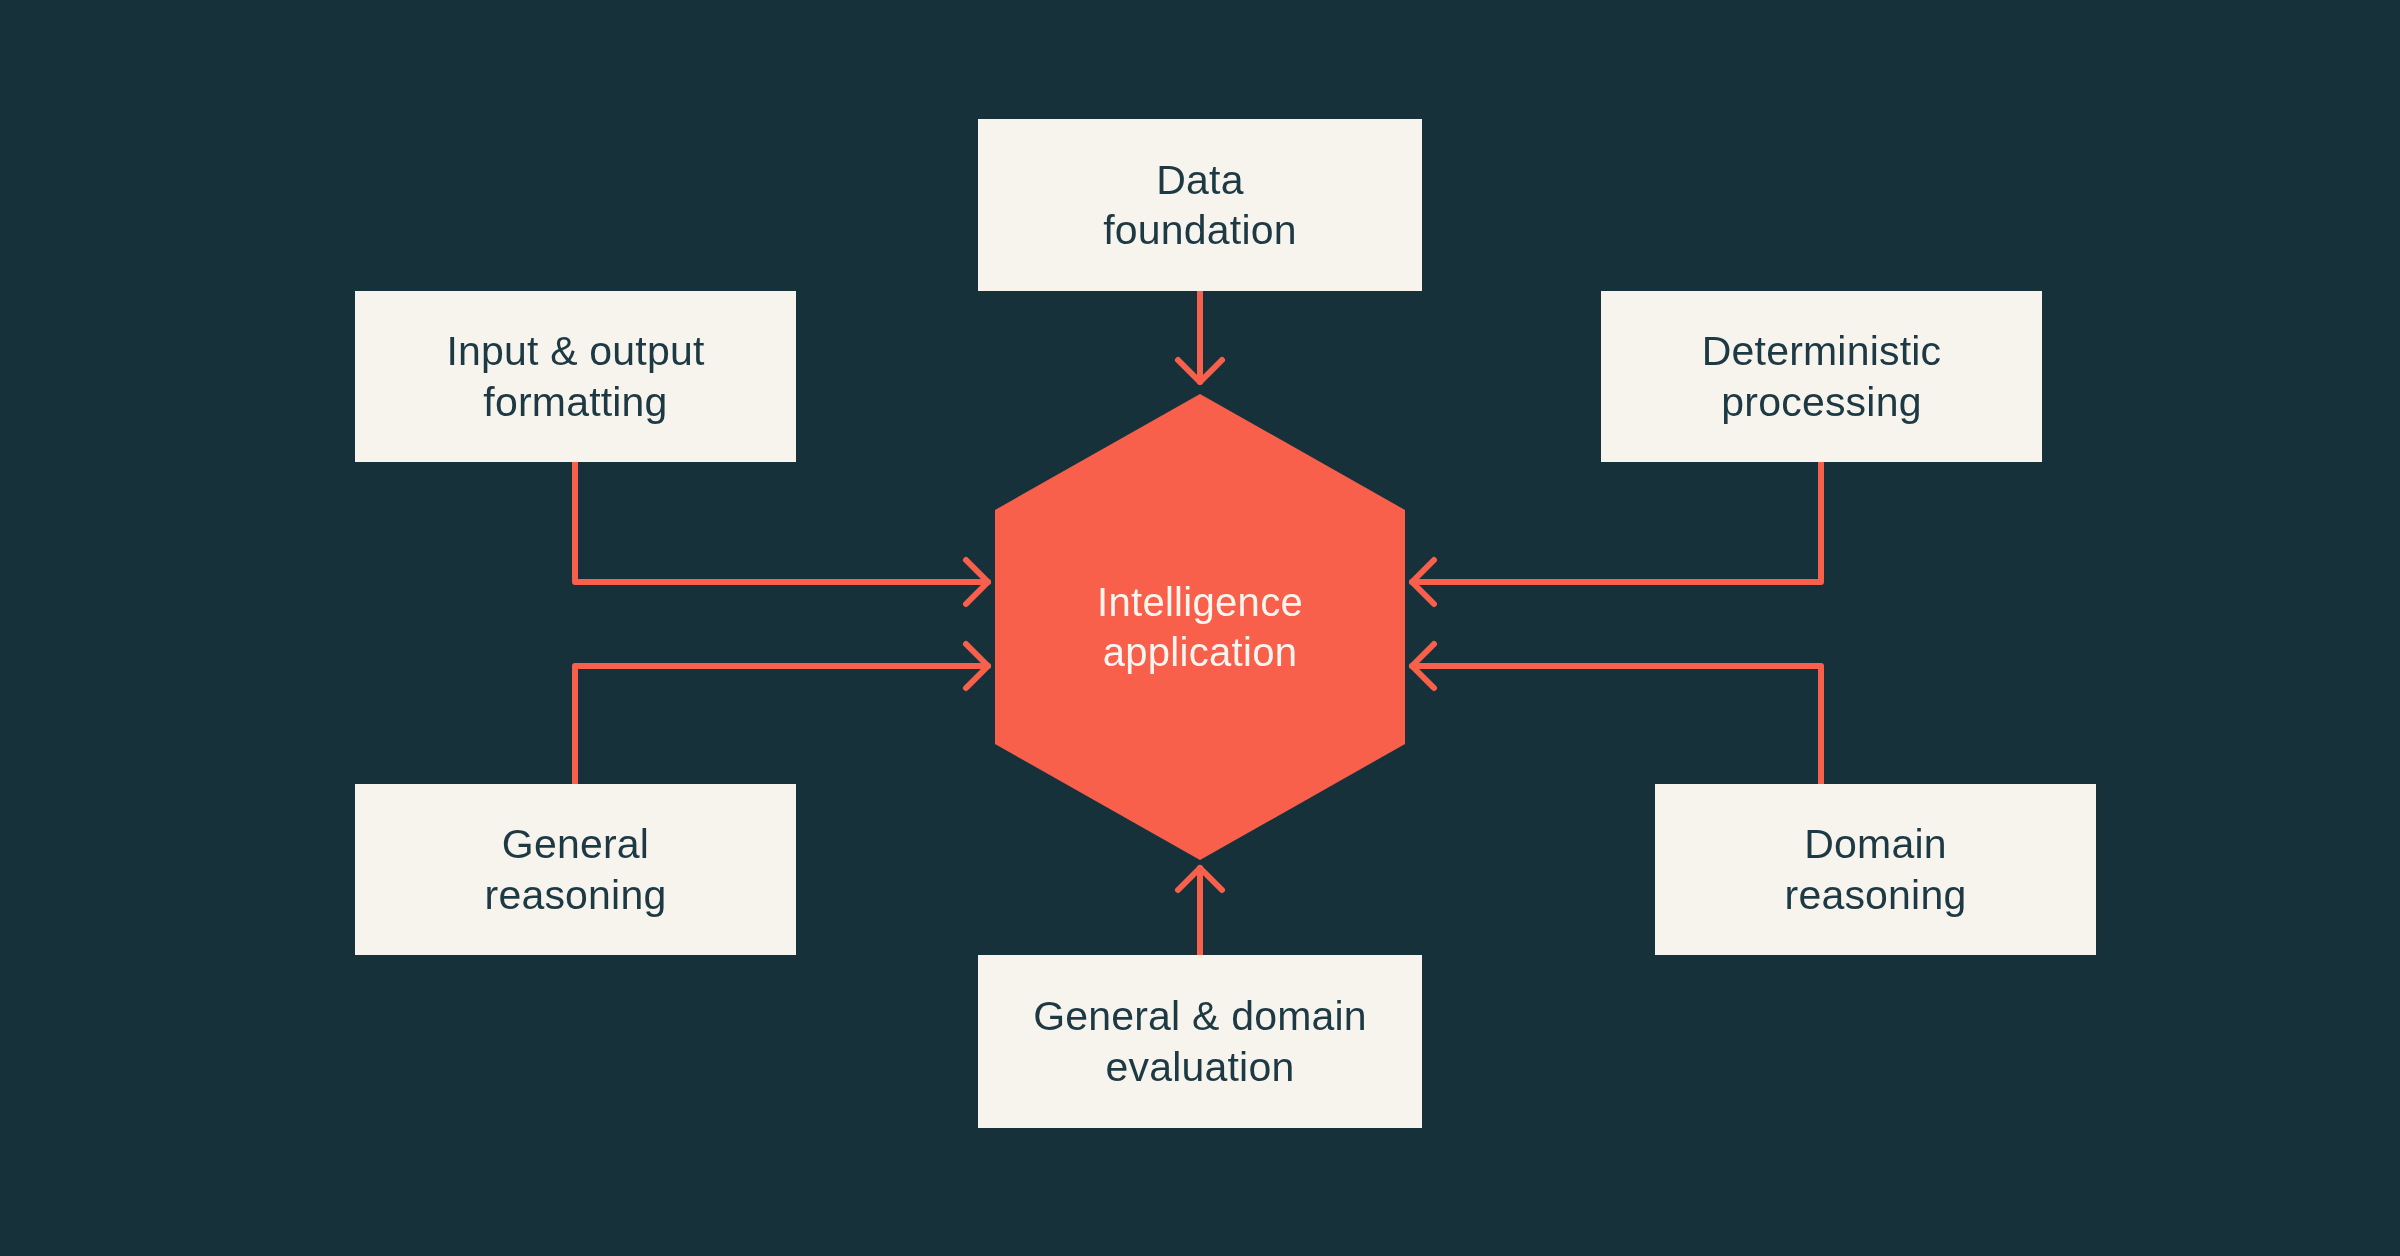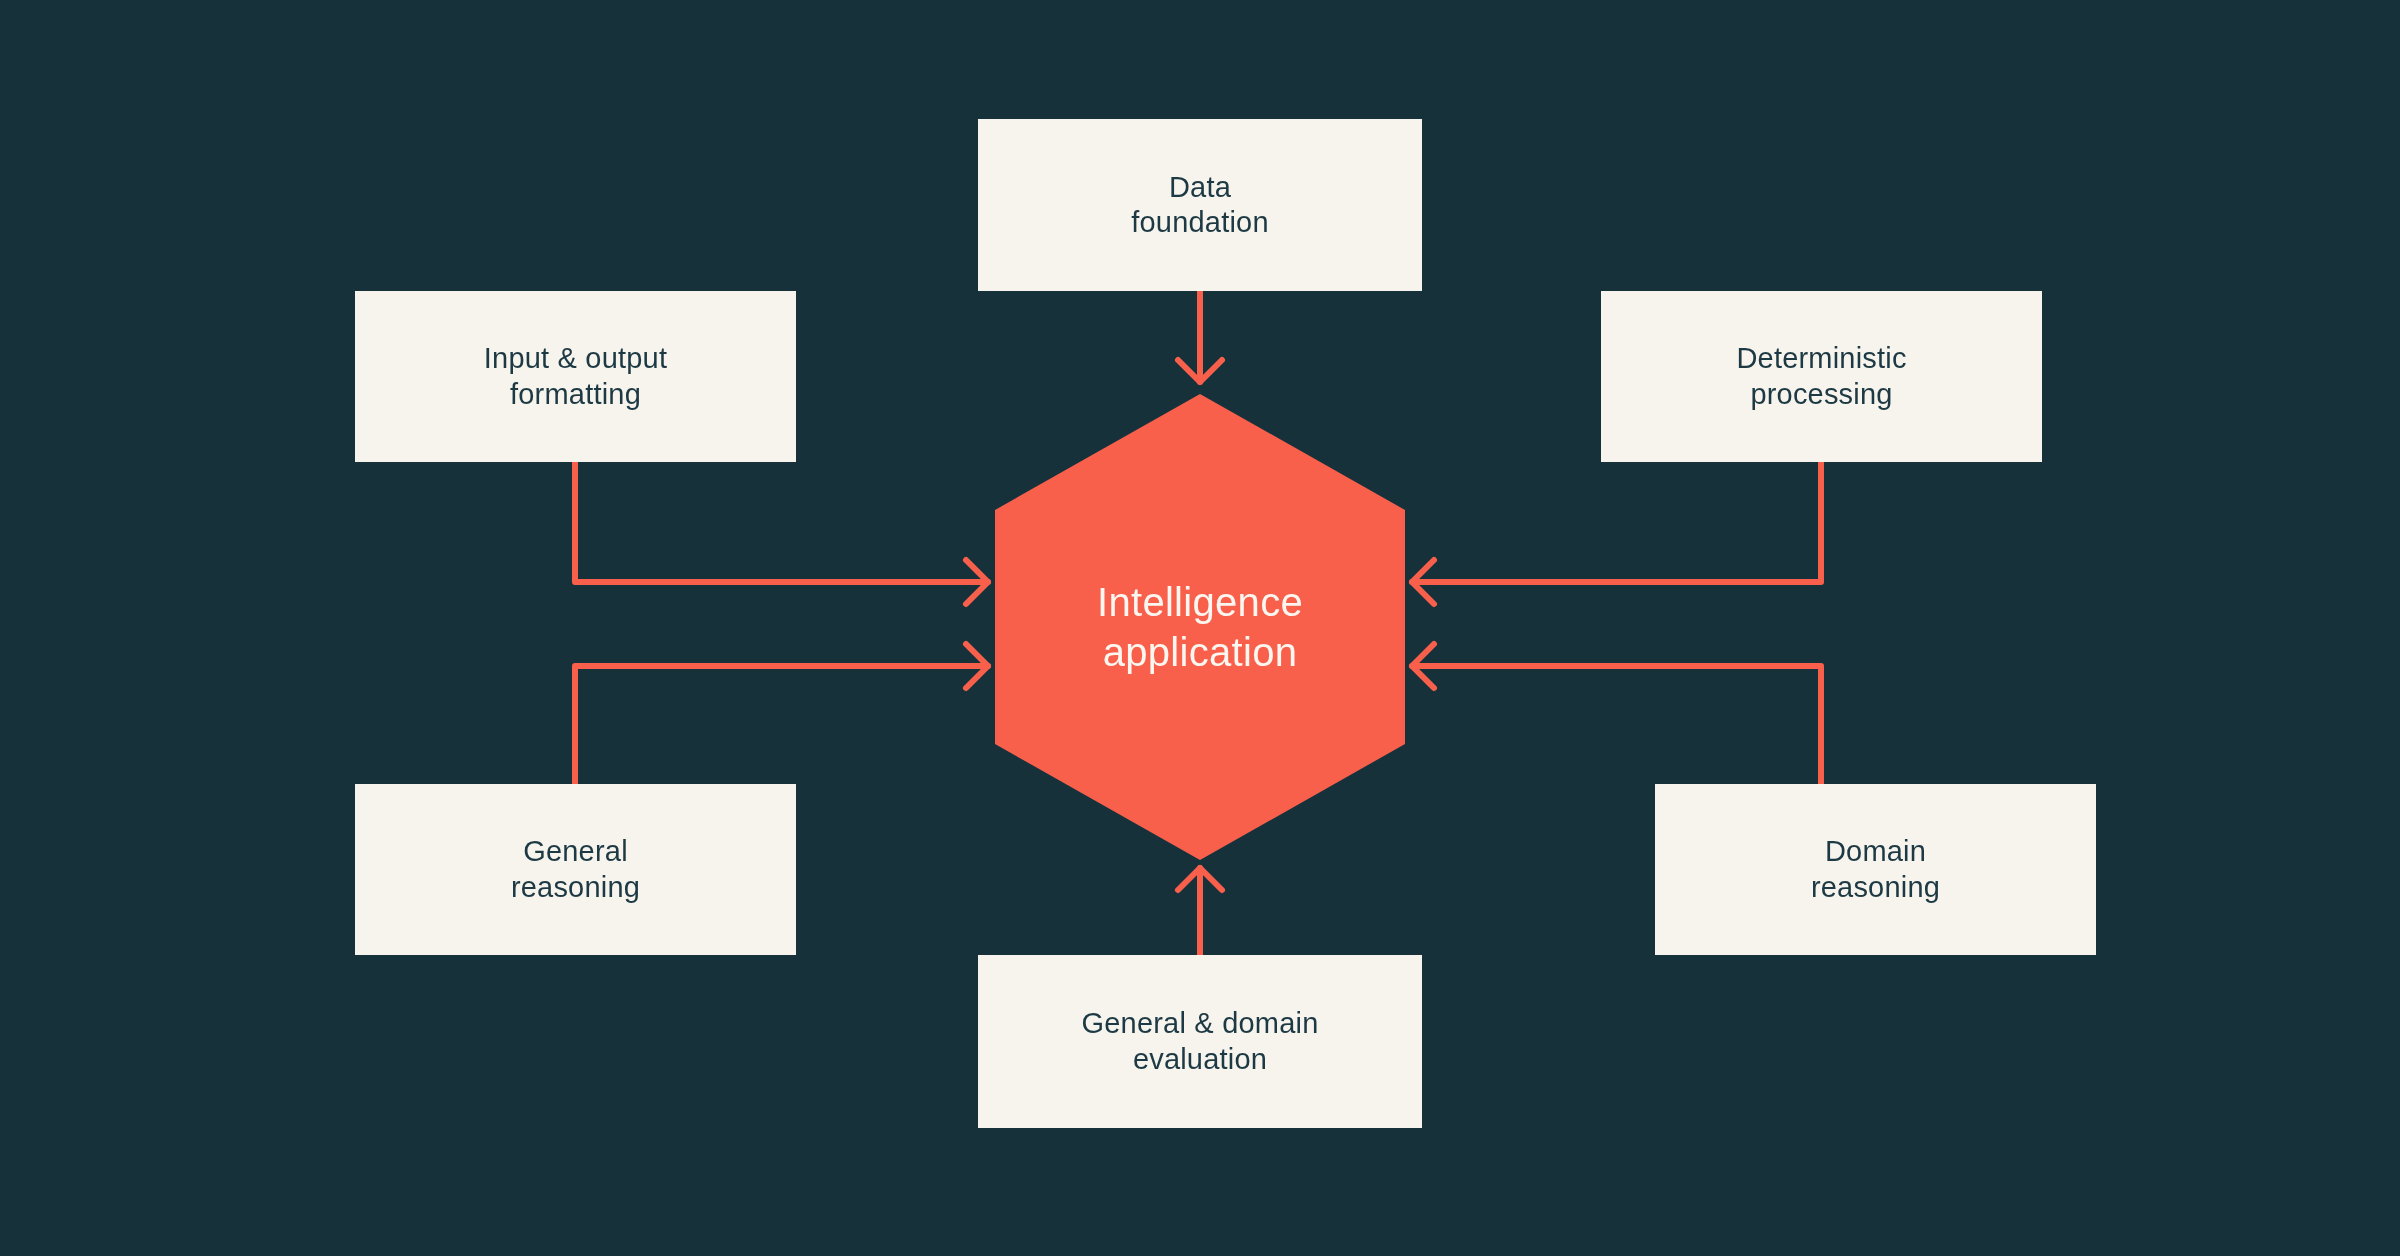--- a/index.html
+++ b/index.html
@@ -29,21 +29,21 @@
     display:block;
   }
   .node{
     position:absolute;
     background:var(--node-fill);
     color:var(--node-text);
     display:flex;
     align-items:center;
     justify-content:center;
     text-align:center;
-    font-size:29px;
+    font-size:41px;
     line-height:1.22;
     font-weight:500;
     white-space:pre-line;
     letter-spacing:0.2px;
   }
   .node-top         {left:978px;  top:119px; width:444px; height:172px;}
   .node-upper-left  {left:355px;  top:291px; width:441px; height:171px;}
   .node-upper-right {left:1601px; top:291px; width:441px; height:171px;}
   .node-lower-left  {left:355px;  top:784px; width:441px; height:171px;}
   .node-lower-right {left:1655px; top:784px; width:441px; height:171px;}

